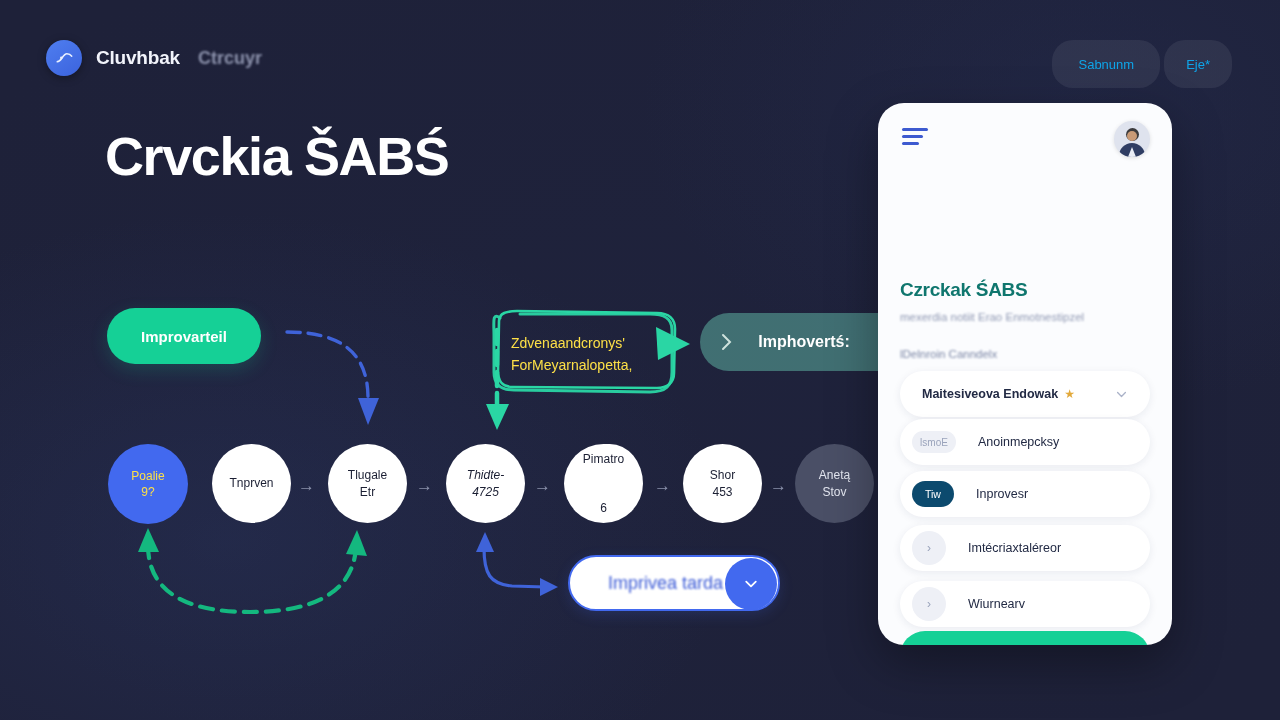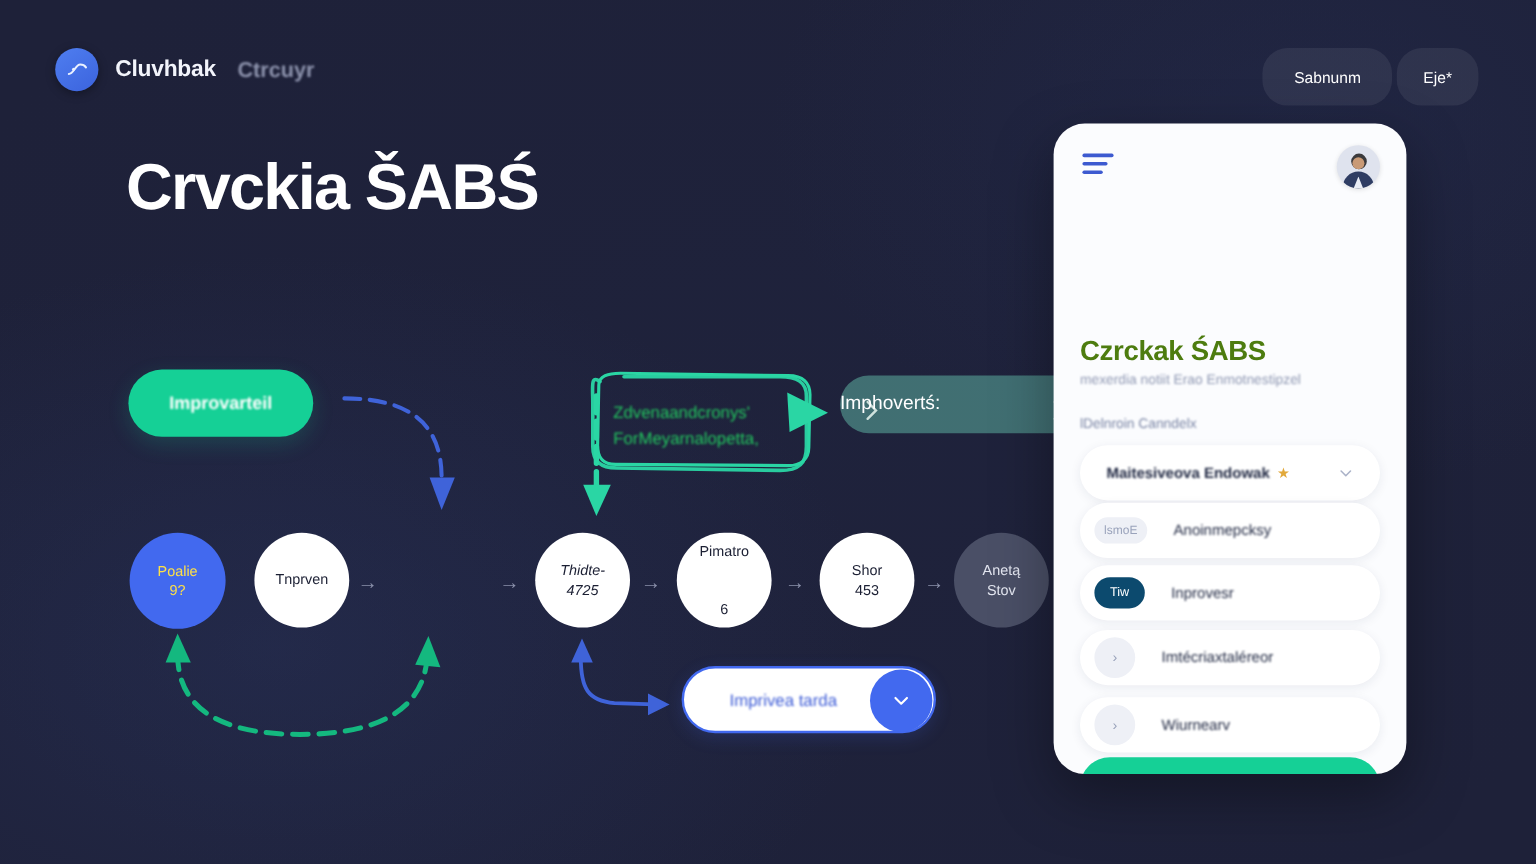--- a/index.html
+++ b/index.html
@@ -36,21 +36,21 @@
   }
   .brand-sub{
     font-size:18px; font-weight:bold; color:#8d93ad; margin-left:4px;
     filter:blur(.8px);
   }
 
   .nav-pills{ position:absolute; right:48px; top:40px; display:flex; align-items:center; gap:4px; }
   .pill{
     height:48px; border-radius:21px; background:rgba(255,255,255,.07);
     display:flex; align-items:center; justify-content:center;
-    color:#ffffff; font-size:13px; padding:0 26px;
+    color:#0ea5e9; font-size:13px; padding:0 26px;
     filter:blur(.45px);
   }
   .pill.sm{ padding:12px 22px; }
 
   
   .hero{ position:absolute; left:105px; top:128px; width:600px; }
   .hero h1{
     font-size:54px; font-weight:bold; line-height:1.05;
     letter-spacing:-1.4px; color:#ffffff;
   }
@@ -70,34 +70,34 @@
     filter:blur(.15px);
     box-shadow:0 6px 18px rgba(21,208,150,.18);
   }
   .cta-green span{ filter:blur(.7px); }
 
   
   .annot-box{ position:absolute; left:487px; top:307px; width:200px; height:88px; }
   .annot-box svg{ position:absolute; inset:0; width:200px; height:88px; overflow:visible; }
   .annot-text{
     position:absolute; left:24px; top:24px; width:160px;
-    color:#22c55e; font-size:14px; line-height:1.55; filter:blur(.75px);
+    color:#fde047; font-size:14px; line-height:1.55; filter:blur(.75px);
   }
   .annot-text span{ display:block; }
 
   
   .arrows{ position:absolute; inset:0; width:1280px; height:720px; pointer-events:none; }
 
   
   .hl-pill{
     position:absolute; left:700px; top:313px;
-    width:208px; height:48px; border-radius:29px;
+    width:208px; height:58px; border-radius:29px;
     background:rgba(93,175,160,.55);
-    display:flex; align-items:center; justify-content:flex-start;
-    color:#ffffff; font-size:16px; font-weight:normal;
+    display:flex; align-items:center; justify-content:center;
+    color:#ffffff; font-size:16px; font-weight:bold;
     filter:blur(.2px);
   }
   .hl-pill .lbl{ filter:blur(.6px); }
   .hl-chev{
     position:absolute; top:50%; transform:translateY(-50%);
     color:#d8e6e2; font-size:19px; filter:blur(.4px);
   }
   .hl-chev.l{ left:20px; }
 
   
@@ -119,21 +119,21 @@
 
   
   .search-pill{
     position:absolute; left:568px; top:555px;
     width:212px; height:56px; border-radius:28px;
     background:#ffffff; border:2px solid #4269ef;
     display:flex; align-items:center;
     box-shadow:0 4px 14px rgba(66,105,239,.18);
   }
   .search-pill .txt{
-    margin-left:38px; color:#3c5bd6; font-size:14px; filter:blur(.8px);
+    margin-left:38px; color:#3c5bd6; font-size:18px; filter:blur(.8px);
   }
   .search-pill .knob{
     position:absolute; right:1px; top:1px;
     width:52px; height:52px; border-radius:50%;
     background:#4269ef; display:flex; align-items:center; justify-content:center;
     color:#fff; font-size:15px;
   }
 
   
   .phone{
@@ -154,21 +154,21 @@
     display:flex; align-items:flex-end; justify-content:center;
     box-shadow:0 1px 4px rgba(0,0,0,.12);
   }
   .avatar .head{ position:absolute; top:7px; width:13px; height:13px; border-radius:50%; background:#3b3a3c; }
   .avatar .face{ position:absolute; top:10px; width:10px; height:10px; border-radius:50%; background:#c99a76; }
   .avatar .body{ position:absolute; bottom:0; width:26px; height:14px; border-radius:13px 13px 0 0; background:#2f3d63; }
   .avatar .collar{ position:absolute; bottom:0; width:8px; height:10px; background:#e9edf6; clip-path:polygon(50% 0,100% 100%,0 100%); }
 
   .ph-title{
     position:absolute; left:22px; top:176px;
-    font-size:23px; font-weight:bold; color:#4d7c0f; letter-spacing:-.3px;
+    font-size:19px; font-weight:bold; color:#0f766e; letter-spacing:-.3px;
   }
   .ph-sub{
     position:absolute; left:22px; top:208px; width:240px;
     font-size:11.5px; color:#9099b4; filter:blur(1px);
   }
   .ph-label{
     position:absolute; left:22px; top:245px;
     font-size:11.5px; color:#7b86a6; filter:blur(1px);
   }
   .ph-row{
@@ -276,20 +276,24 @@
   <div class="node blue" style="left:108px;">
     <b>Poalie</b>
     <b>9?</b>
   </div>
 
   <div class="node" style="left:212px;">
     <b>Tnprven</b>
   </div>
   <div class="node-arrow" style="left:298px;">→</div>
 
+  <div class="node" style="left:328px;">
+    <b>Tlugale</b>
+    <b>Etr</b>
+  </div>
   <div class="node-arrow" style="left:416px;">→</div>
 
   <div class="node" style="left:446px;font-style:italic;">
     <b>Thidte-</b>
     <b>4725</b>
   </div>
   <div class="node-arrow" style="left:534px;">→</div>
 
   <div class="node pointy" style="left:564px;">
     <b>Pimatro</b>

